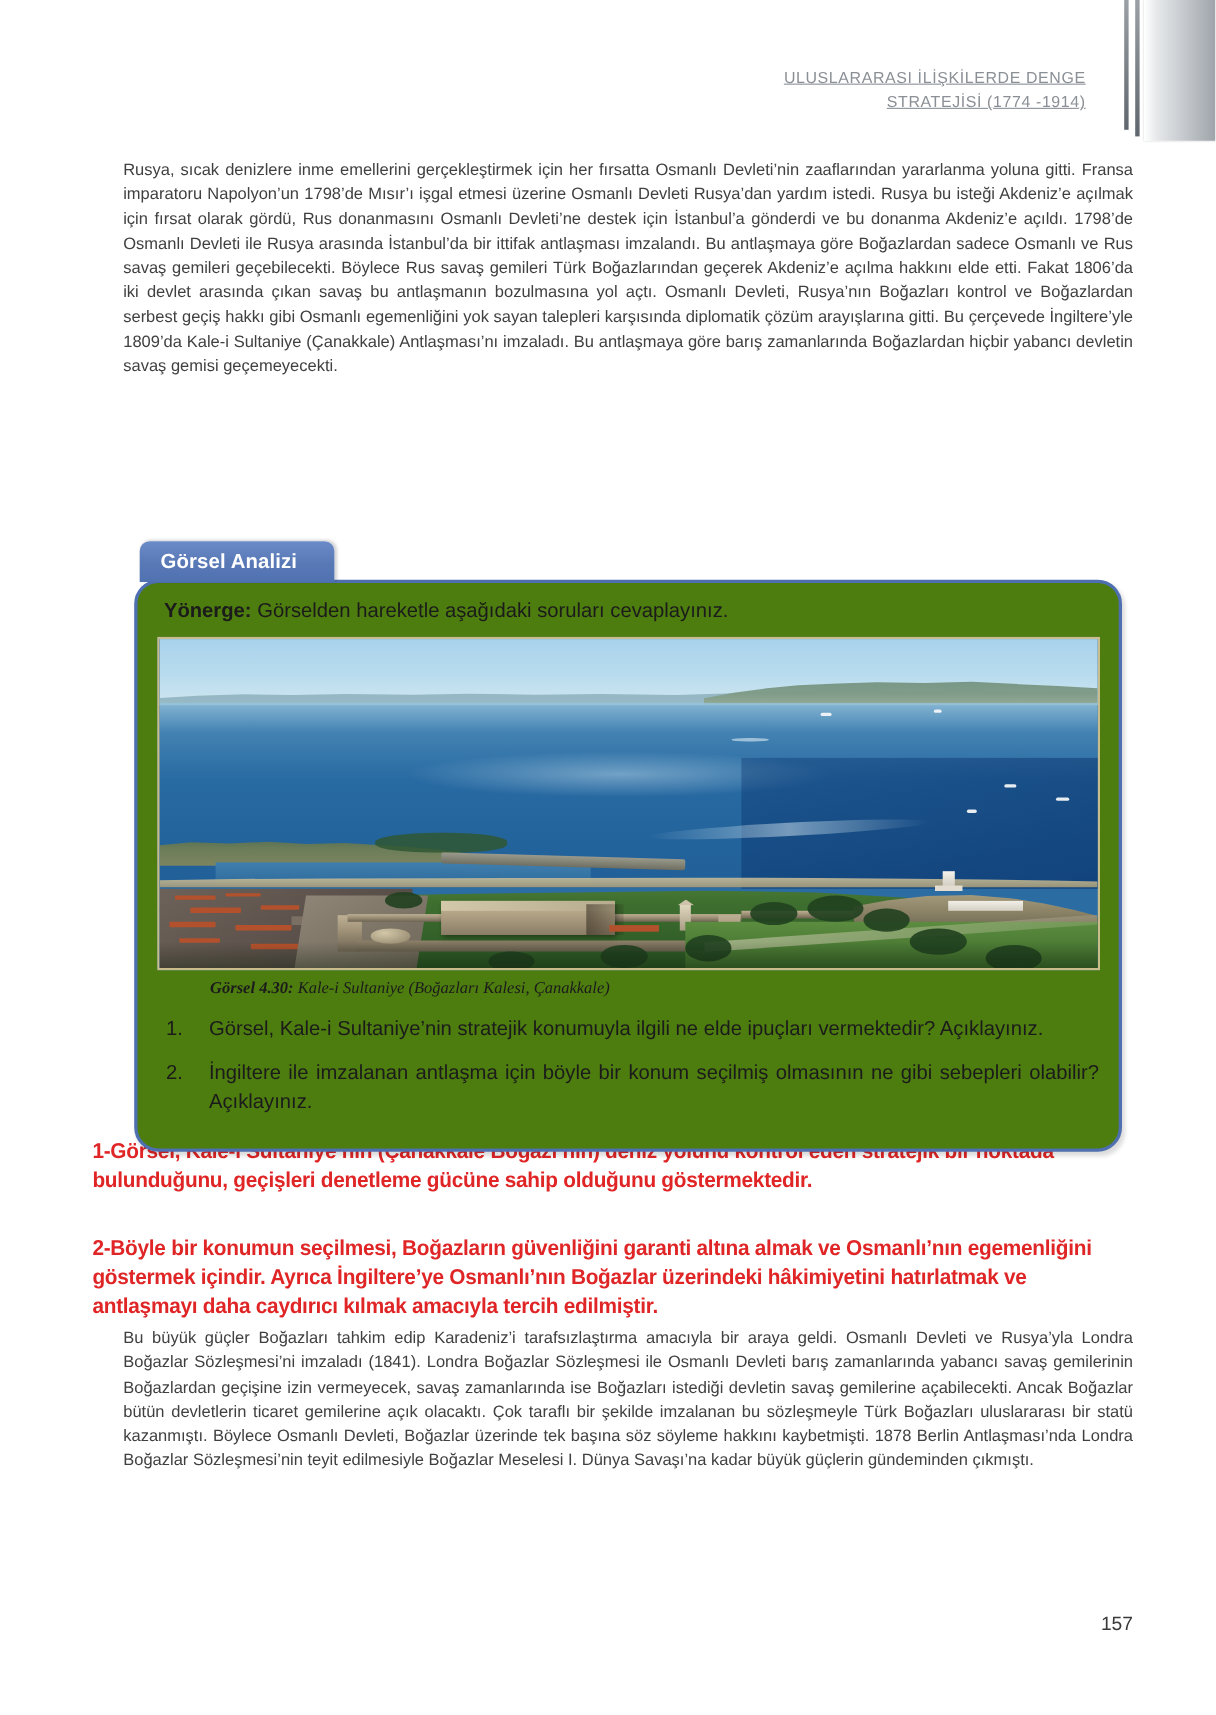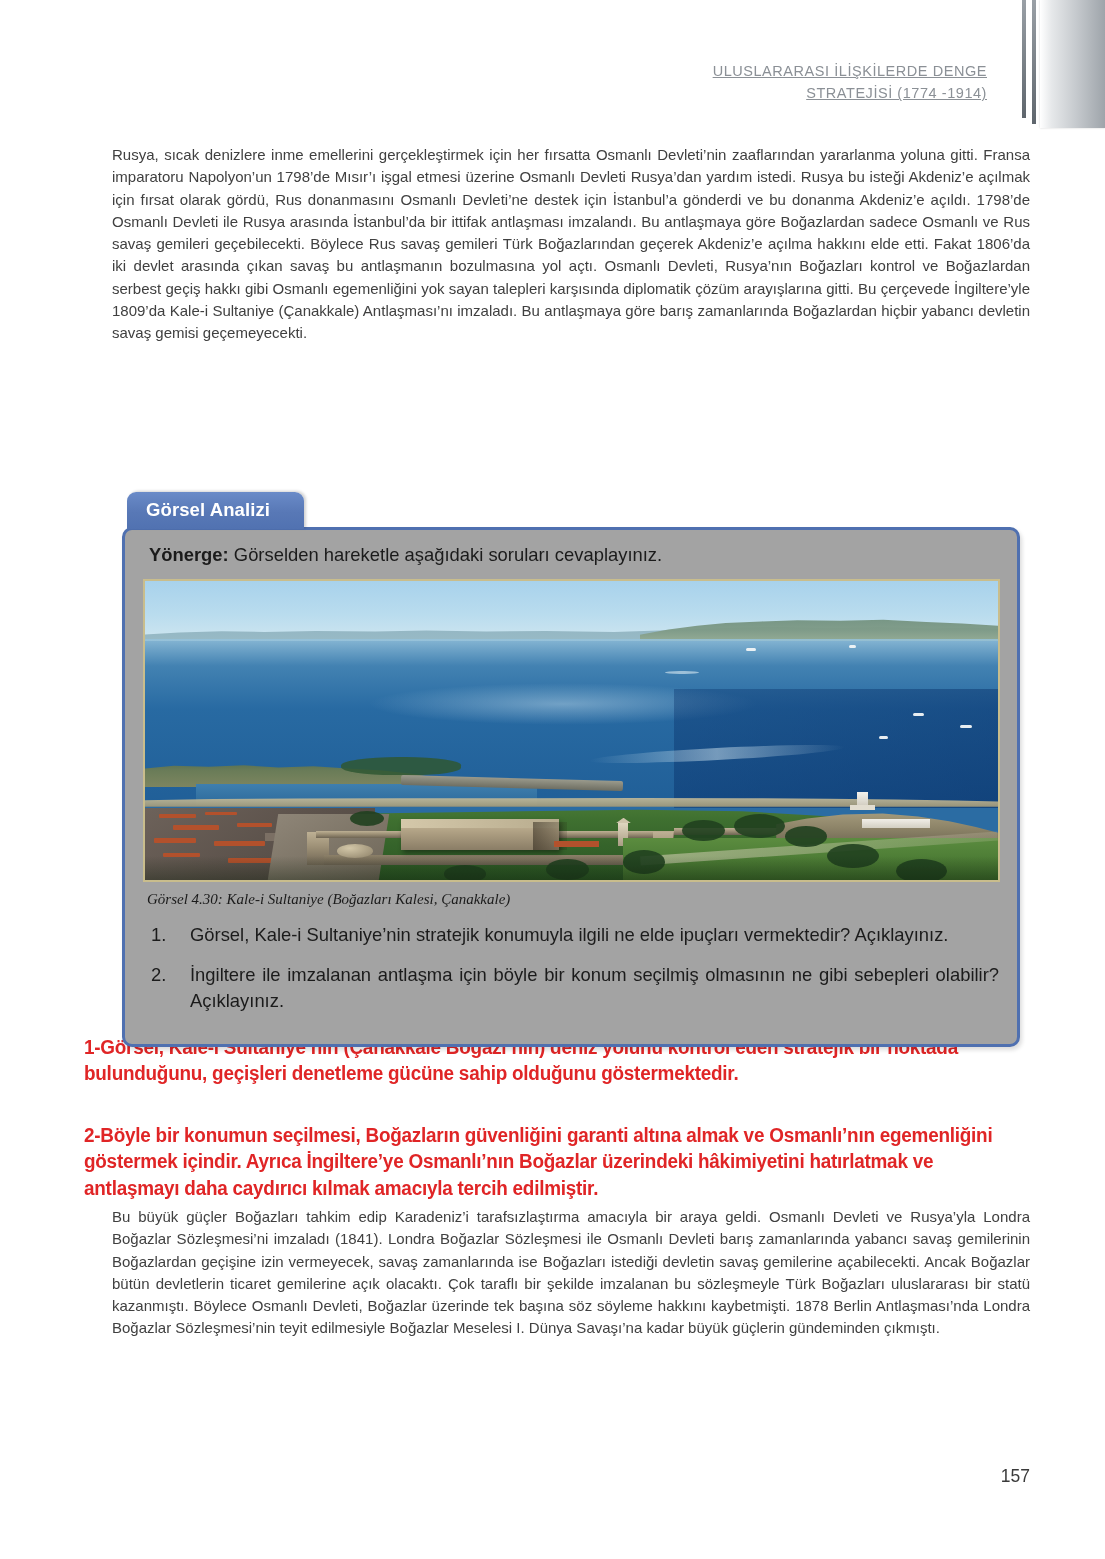--- a/index.html
+++ b/index.html
@@ -52,22 +52,22 @@
     padding:7px 34px 8px 19px;
     background:linear-gradient(to bottom,#6a8bc8 0%,#5878b6 55%,#5172b1 100%);
     border-radius:9px 9px 0 0;
     color:#ffffff; font-weight:bold; font-size:18.5px;
     letter-spacing:.1px;
     box-shadow:2px -1px 3px rgba(0,0,0,.18);
   }
   #activity-panel {
     position:relative; z-index:2; margin-top:-2px;
     border:3px solid #4f70b0;
-    border-radius:10px;
-    background:#a3a3a3;
+    border-radius:22px;
+    background:#4d7c0f;
     padding:14px 18px 16px 18px;
     box-shadow:2px 3px 4px rgba(0,0,0,.14);
   }
   #yonerge { margin:0 0 13px 6px; font-size:18.4px; color:#1b1b1b; }
   #yonerge b { font-weight:bold; }
 
   
   #photo-frame {
     position:relative;
     width:857px; height:303px;
@@ -186,21 +186,21 @@
   
   #fg-shade { left:0; top:92%; width:100%; height:8%;
     background:linear-gradient(to bottom,rgba(0,0,0,0),rgba(10,25,8,.35)); }
 
   
   #caption {
     margin:9px 0 0 4px;
     font-family:"Liberation Serif", serif;
     font-size:15px; color:#1b1b1b; font-style:italic;
   }
-  #caption b { font-style:italic; font-weight:normal; }
+  #caption b { font-style:italic; font-weight:bold;margin-left:44px; }
 
   
   ol#questions { margin:14px 0 0 0; padding:0; list-style:none; }
   ol#questions li {
     position:relative; padding-left:47px; margin-bottom:13px;
     font-size:18.4px; line-height:1.45; color:#1b1b1b;
     text-align:justify;
   }
   ol#questions li .num {
     position:absolute; left:8px; top:0; width:30px;

